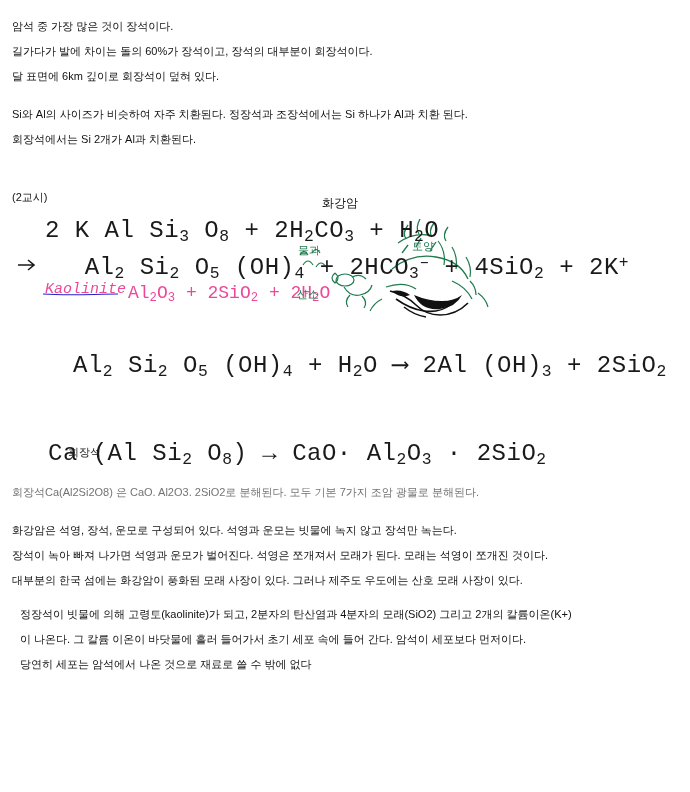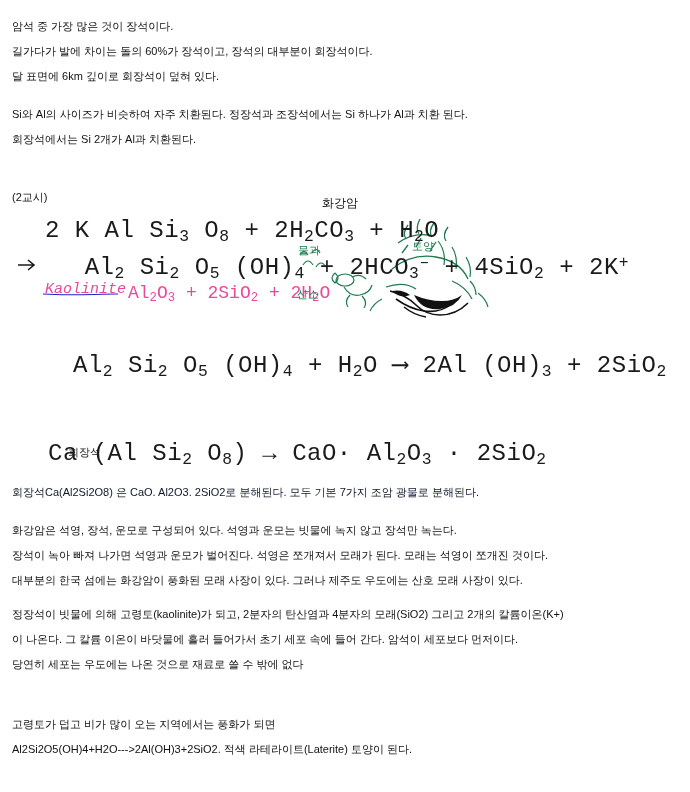--- a/index.html
+++ b/index.html
@@ -28,21 +28,21 @@
     left: 12px;
     width: 666px;
   }
   .line {
     line-height: 25px;
     white-space: nowrap;
     font-size: 11px;
     color: #111111;
   }
   .blue-line {
-    color: #0f172a;
+    color: #737373;
   }
   .handwriting-area {
     position: absolute;
     left: 0;
     top: 195px;
     width: 690px;
     height: 270px;
   }
   .hw {
     position: absolute;
@@ -191,24 +191,20 @@
   <div class="text-block" style="top: 480px;">
     <div class="line blue-line">회장석Ca(Al2Si2O8) 은 CaO. Al2O3. 2SiO2로 분해된다. 모두 기본 7가지 조암 광물로 분해된다.</div>
   </div>
 
   <div class="text-block" style="top: 518px;">
     <div class="line">화강암은 석영, 장석, 운모로 구성되어 있다. 석영과 운모는 빗물에 녹지 않고 장석만 녹는다.</div>
     <div class="line">장석이 녹아 빠져 나가면 석영과 운모가 벌어진다. 석영은 쪼개져서 모래가 된다. 모래는 석영이 쪼개진 것이다.</div>
     <div class="line">대부분의 한국 섬에는 화강암이 풍화된 모래 사장이 있다. 그러나 제주도 우도에는 산호 모래 사장이 있다.</div>
   </div>
 
-  <div class="text-block" style="top: 602px;">
+  <div class="text-block" style="top: 602px; margin-left: 8px;">
     <div class="line">정장석이 빗물에 의해 고령토(kaolinite)가 되고, 2분자의 탄산염과 4분자의 모래(SiO2) 그리고 2개의 칼륨이온(K+)</div>
     <div class="line">이 나온다. 그 칼륨 이온이 바닷물에 흘러 들어가서 초기 세포 속에 들어 간다. 암석이 세포보다 먼저이다.</div>
-    <div class="line">당연히 세포는 우도에는 나온 것으로 재료로 쓸 수 밖에 없다</div>
-  </div>
-
-  <div class="text-block" style="top: 712px;">
-    <div class="line">고령토가 덥고 비가 많이 오는 지역에서는 풍화가 되면</div>
-    <div class="line">Al2Si2O5(OH)4+H2O---&gt;2Al(OH)3+2SiO2.   적색 라테라이트(Laterite) 토양이 된다.</div>
-  </div>
+    <div class="line">당연히 세포는 암석에서 나온 것으로 재료로 쓸 수 밖에 없다</div>
+  </div>
+
 
 </div>
 
 </body></html>

